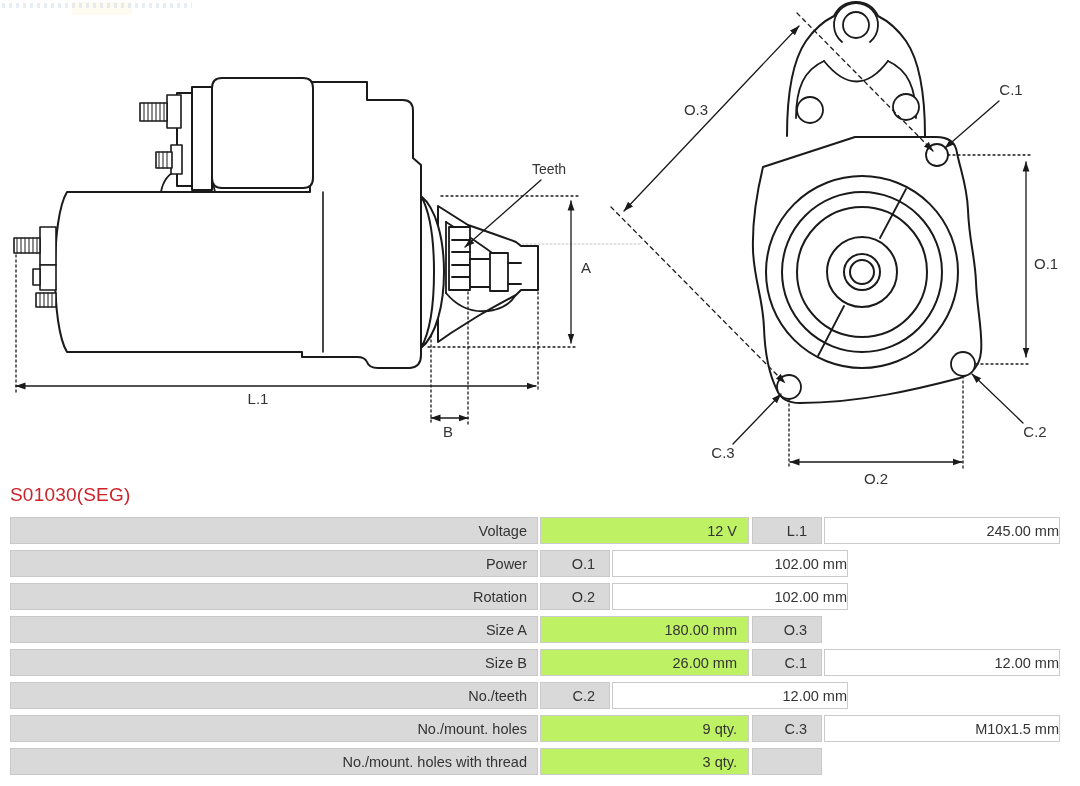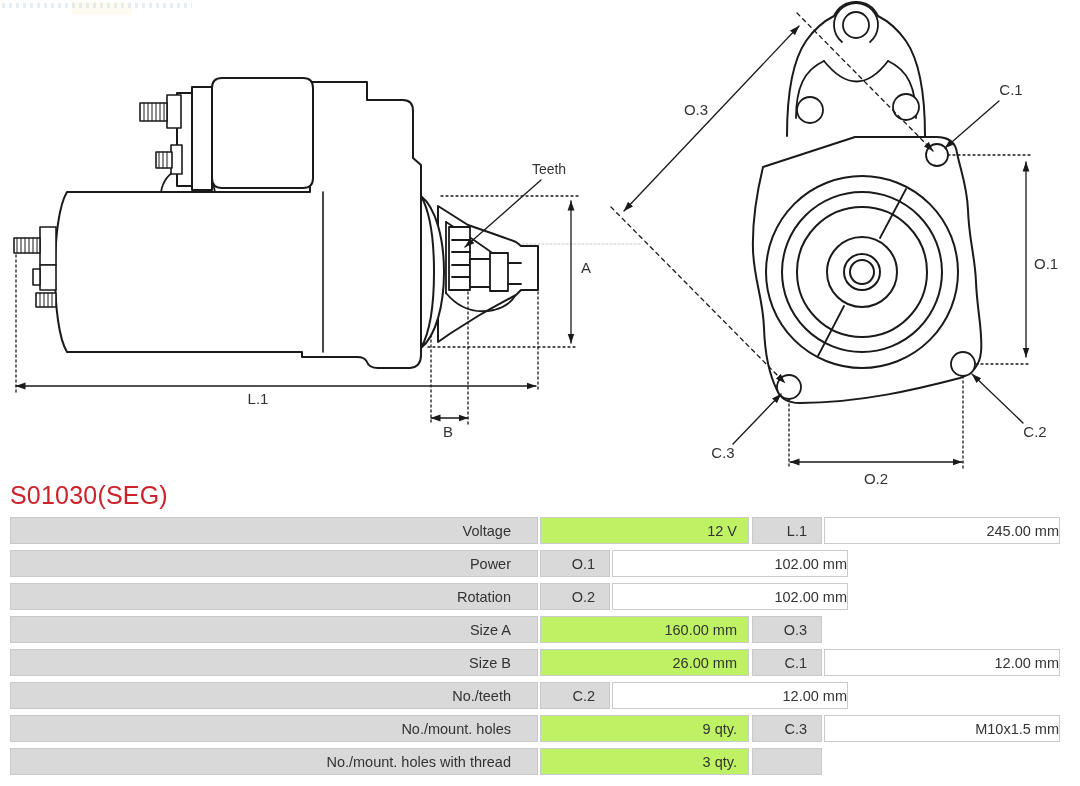--- a/index.html
+++ b/index.html
@@ -5,27 +5,27 @@
   html,body{margin:0;padding:0;background:#fff;}
   #page{position:relative;width:1080px;height:786px;background:#fff;overflow:hidden;
         font-family:"Liberation Sans",sans-serif;color:#333;}
   #watermark{position:absolute;left:2px;top:2px;width:190px;height:13px;opacity:.55;
     background:
       repeating-linear-gradient(90deg, rgba(130,160,205,.35) 0 3px, rgba(255,255,255,0) 3px 7px),
       linear-gradient(0deg, rgba(250,240,200,.45), rgba(250,240,200,.45));
     background-size:100% 5px,60px 13px;background-repeat:repeat-x,no-repeat;
     background-position:0 1px,70px 0;}
   #drawing{position:absolute;left:0;top:0;width:1080px;height:492px;}
-  .part-number{position:absolute;left:10px;top:484px;font-size:25px;line-height:22px;
+  .part-number{position:absolute;left:10px;top:484px;font-size:19px;line-height:22px;
       color:#cc2229;letter-spacing:.2px;}
   #spec-table{position:absolute;left:10px;top:517px;width:1060px;}
   .trow{display:flex;height:27px;margin-bottom:6px;}
   .cell{box-sizing:border-box;display:flex;align-items:center;justify-content:flex-end;
         font-size:14.5px;color:#333;}
-  .c-label{width:528px;background:#d9d9d9;border:1px solid #c9c9c9;padding-right:26px;margin-right:2px;}
+  .c-label{width:528px;background:#d9d9d9;border:1px solid #c9c9c9;padding-right:10px;margin-right:2px;}
   .c-value{width:209px;background:#bef264;border:1px solid #cbcbcb;padding-right:11px;margin-right:3px;}
   .c-key{width:70px;background:#d9d9d9;border:1px solid #c9c9c9;padding-right:14px;margin-right:2px;}
   .c-keyvalue{width:236px;background:#fff;border:1px solid #cbcbcb;padding-right:0;}
   .c-none{width:236px;background:transparent;border:none;}
   svg text{font-family:"Liberation Sans",sans-serif;fill:#333;}
 </style>
 </head>
 <body>
 
 <div id="page">
@@ -188,21 +188,21 @@
     </div>
 
     <div class="trow">
       <div class="cell c-label">Rotation</div>
       <div class="cell c-key">O.2</div>
       <div class="cell c-keyvalue">102.00 mm</div>
     </div>
 
     <div class="trow">
       <div class="cell c-label">Size A</div>
-      <div class="cell c-value">160.00 mm</div>
+      <div class="cell c-value">180.00 mm</div>
       <div class="cell c-key">O.3</div>
     </div>
 
     <div class="trow">
       <div class="cell c-label">Size B</div>
       <div class="cell c-value">26.00 mm</div>
       <div class="cell c-key">C.1</div>
       <div class="cell c-keyvalue">12.00 mm</div>
     </div>
 

